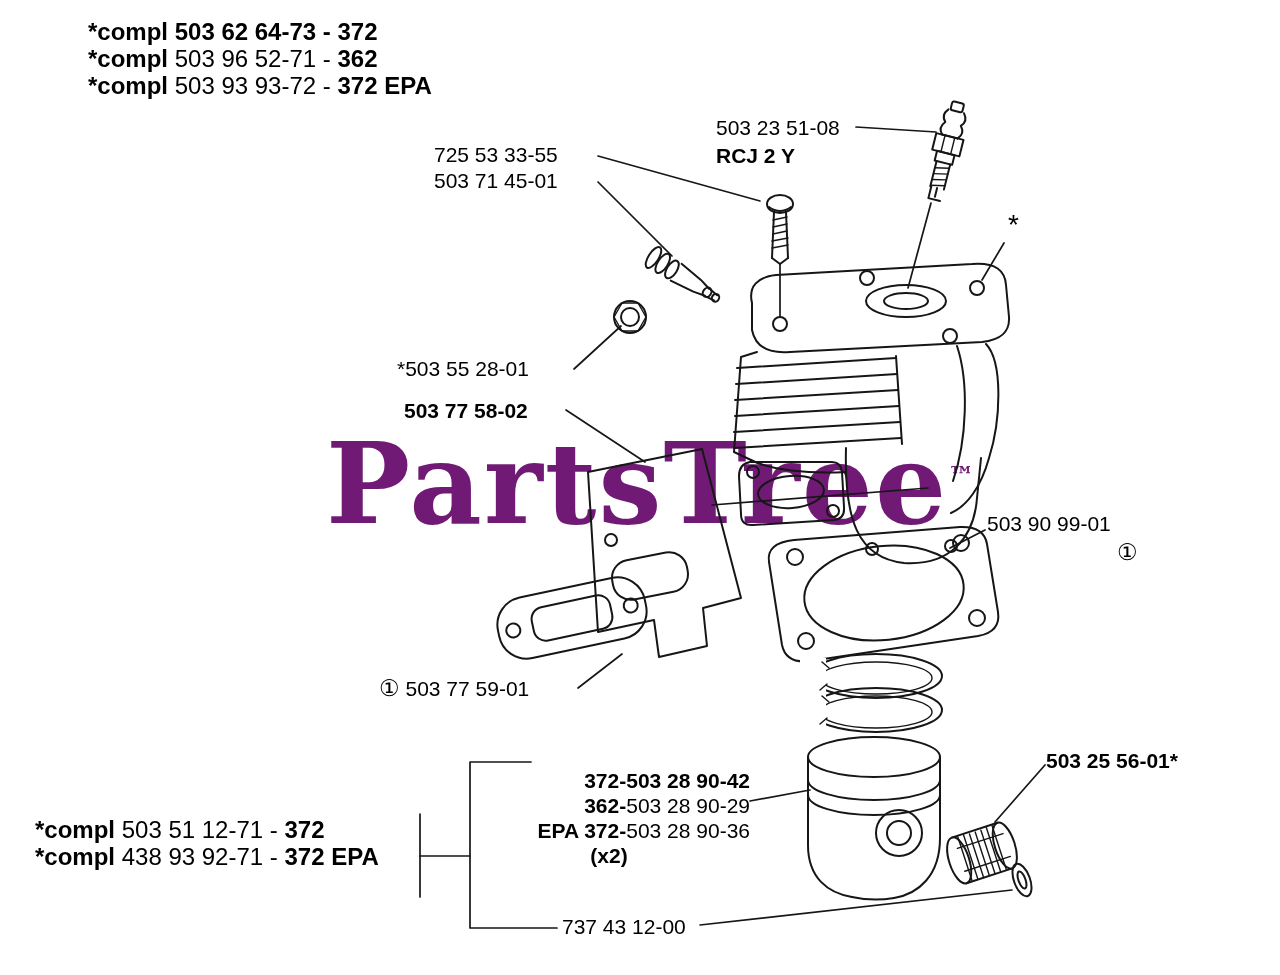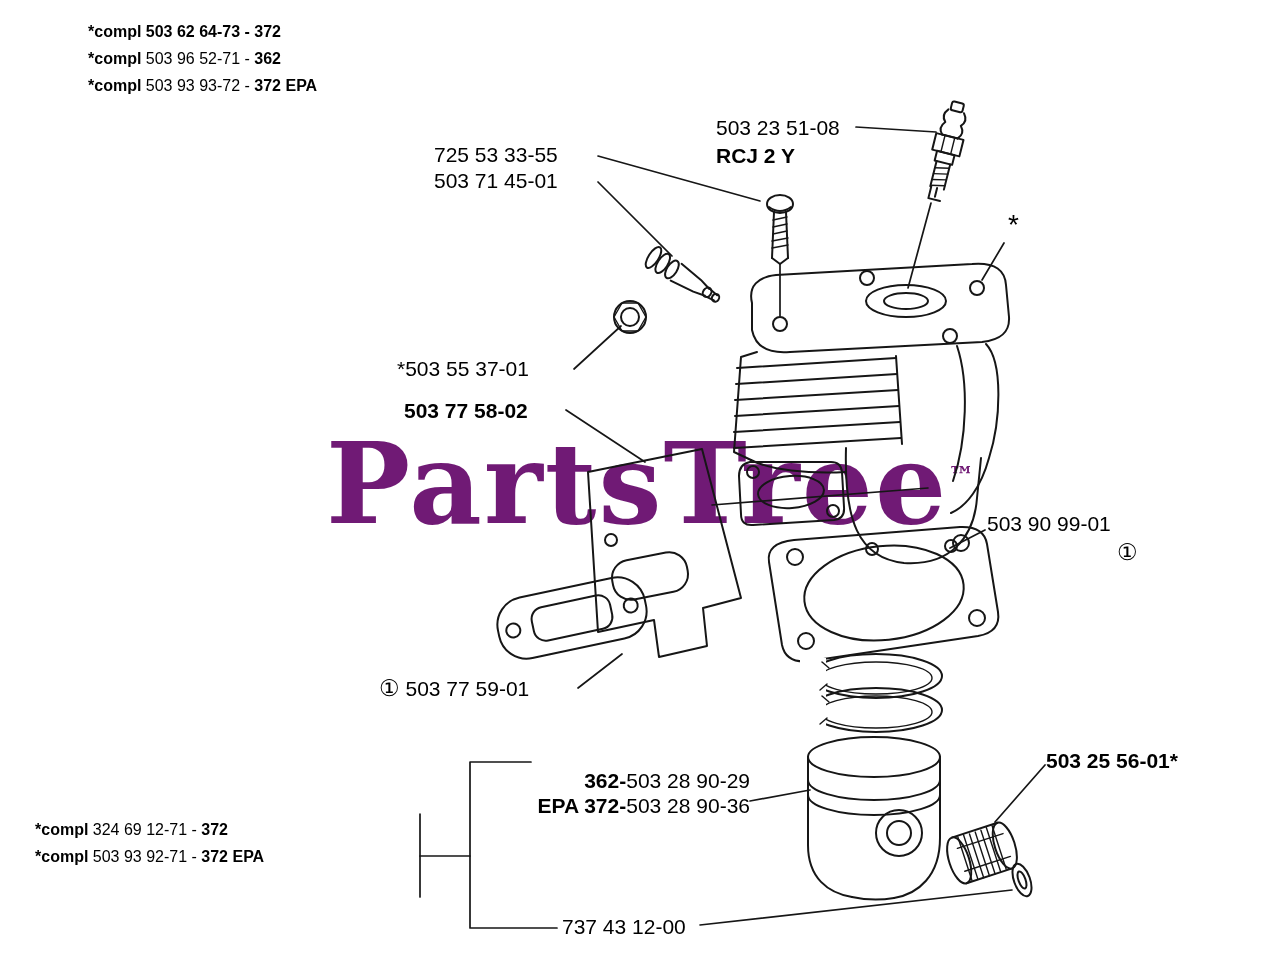--- a/index.html
+++ b/index.html
@@ -4,21 +4,21 @@
 <style>
   html,body{margin:0;padding:0;background:#fff;}
   #stage{position:relative;width:1280px;height:975px;background:#fff;overflow:hidden;
          font-family:"Liberation Sans",sans-serif;color:#000;}
   .watermark{position:absolute;left:326px;top:418px;z-index:1;
              font-family:"DejaVu Serif",serif;font-weight:bold;font-size:112px;
              color:#701a75;letter-spacing:2px;white-space:nowrap;user-select:none;}
   .watermark sup{font-size:26px;vertical-align:super;}
   svg{position:absolute;left:0;top:0;z-index:2;}
   .lbl{position:absolute;z-index:3;font-size:21px;line-height:25px;white-space:nowrap;}
-  .blk{font-size:16px;line-height:27px;}
+  .blk{font-size:24px;line-height:27px;}
   .b{font-weight:bold;}
   .star{font-size:28px;}
   .circnum{font-size:23px;}
   .ringblk{width:282px;text-align:right;}
   .ringblk .qty{text-align:center;}
   
   .draw *{fill:none;stroke:#161616;stroke-width:2;stroke-linecap:round;stroke-linejoin:round;}
   .draw .ld{stroke-width:1.7;}
   .draw .gap{fill:#ffffff;stroke:none;}
   .draw .thin{stroke-width:1.4;}
@@ -202,34 +202,36 @@
   </div>
 
   <div class="lbl" style="left:434px;top:142px">725 53 33-55</div>
   <div class="lbl" style="left:434px;top:168px">503 71 45-01</div>
 
   <div class="lbl" style="left:716px;top:115px">503 23 51-08</div>
   <div class="lbl b" style="left:716px;top:143px">RCJ 2 Y</div>
 
   <div class="lbl star" style="left:1008px;top:212px">*</div>
 
-  <div class="lbl" style="left:397px;top:356px">*503 55 37-01</div>
+  <div class="lbl" style="left:397px;top:356px">*503 55 28-01</div>
   <div class="lbl b" style="left:404px;top:398px">503 77 58-02</div>
 
   <div class="lbl" style="left:987px;top:511px">503 90 99-01</div>
   <div class="lbl circnum" style="left:1117px;top:540px">①</div>
 
   <div class="lbl" style="left:379px;top:676px"><span class="circnum">①</span><span> 503 77 59-01</span></div>
 
   <div class="lbl ringblk" style="left:468px;top:768px">
+    <div><span class="b">372-</span><span class="b">503 28 90-42</span></div>
     <div><span class="b">362-</span><span>503 28 90-29</span></div>
     <div><span class="b">EPA 372-</span><span>503 28 90-36</span></div>
+    <div class="qty b">(x2)</div>
   </div>
 
   <div class="lbl b" style="left:1046px;top:748px">503 25 56-01*</div>
   <div class="lbl" style="left:562px;top:914px">737 43 12-00</div>
 
   <div class="lbl blk" style="left:35px;top:816px">
-    <div><span class="b">*compl</span><span> 324 69 12-71 - </span><span class="b">372</span></div>
-    <div><span class="b">*compl</span><span> 503 93 92-71 - </span><span class="b">372 EPA</span></div>
+    <div><span class="b">*compl</span><span> 503 51 12-71 - </span><span class="b">372</span></div>
+    <div><span class="b">*compl</span><span> 438 93 92-71 - </span><span class="b">372 EPA</span></div>
   </div>
 
 </div>
 
 </body></html>

